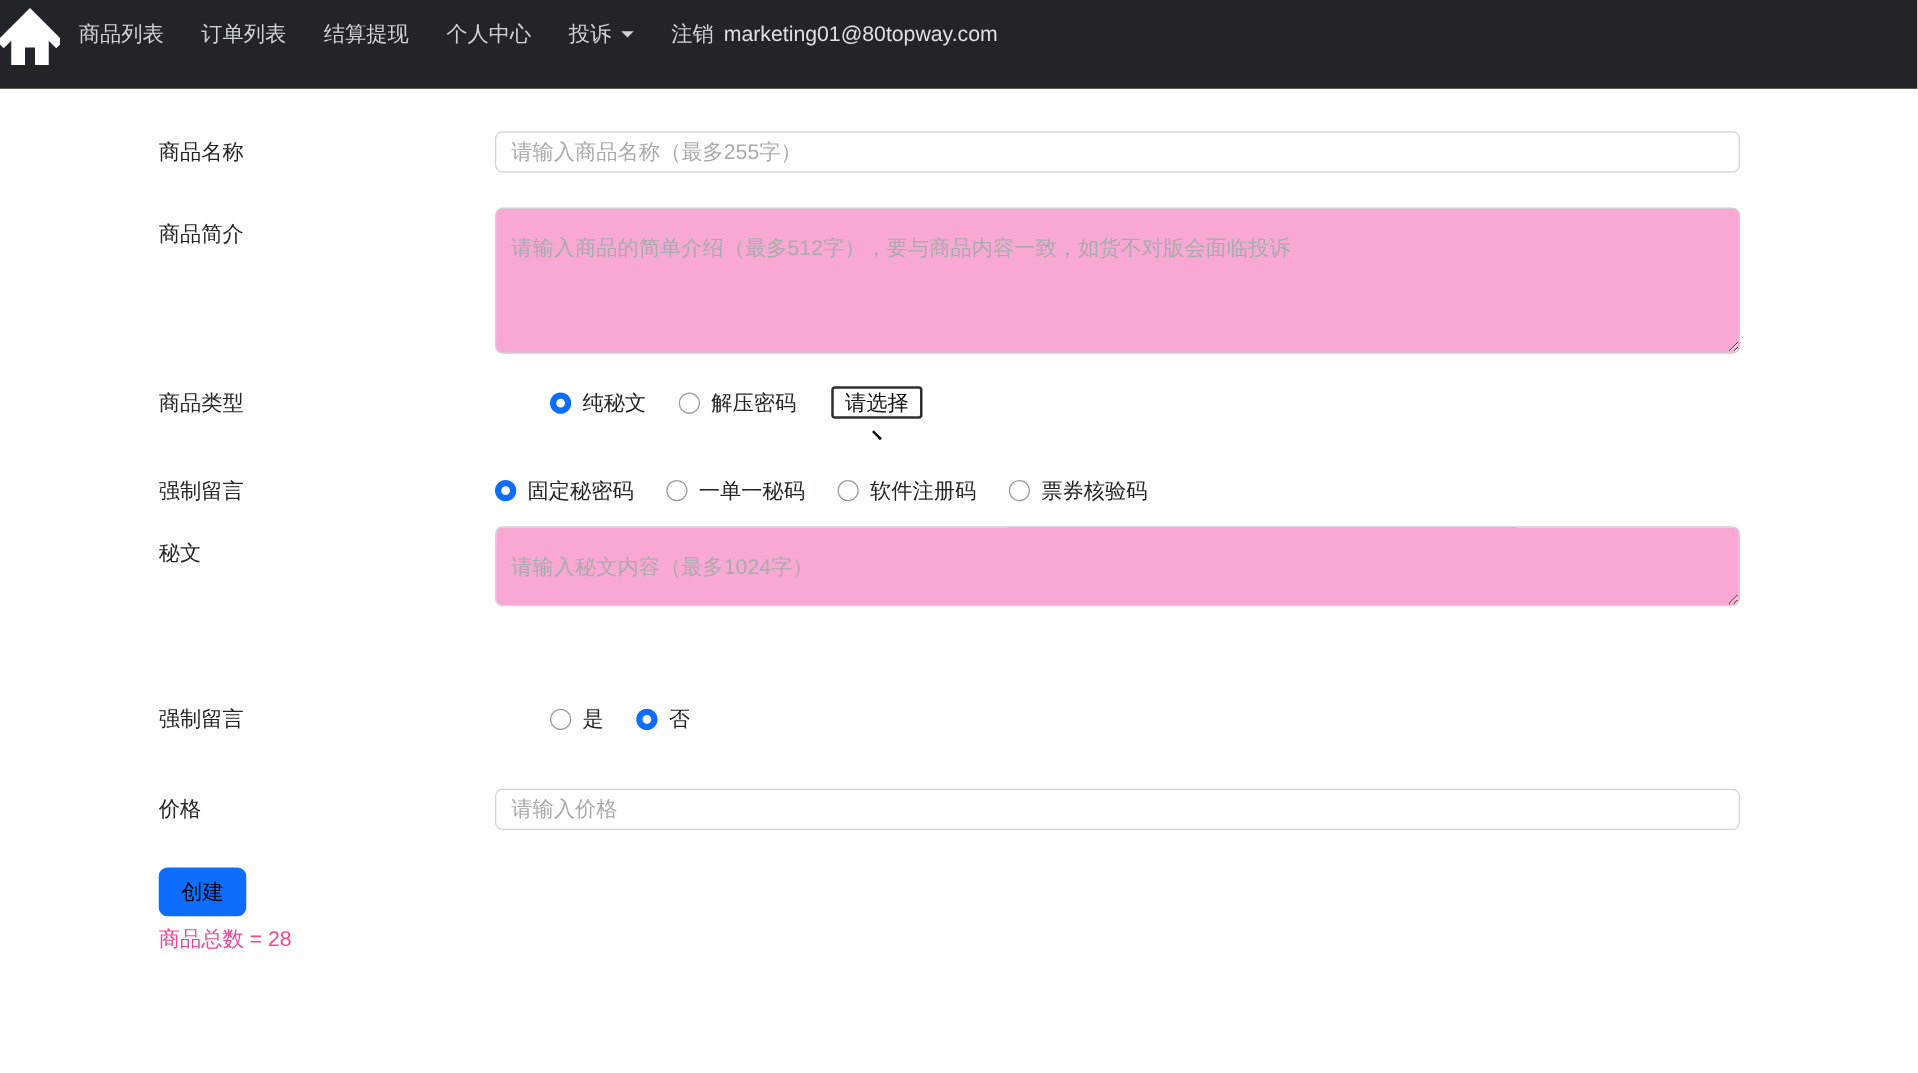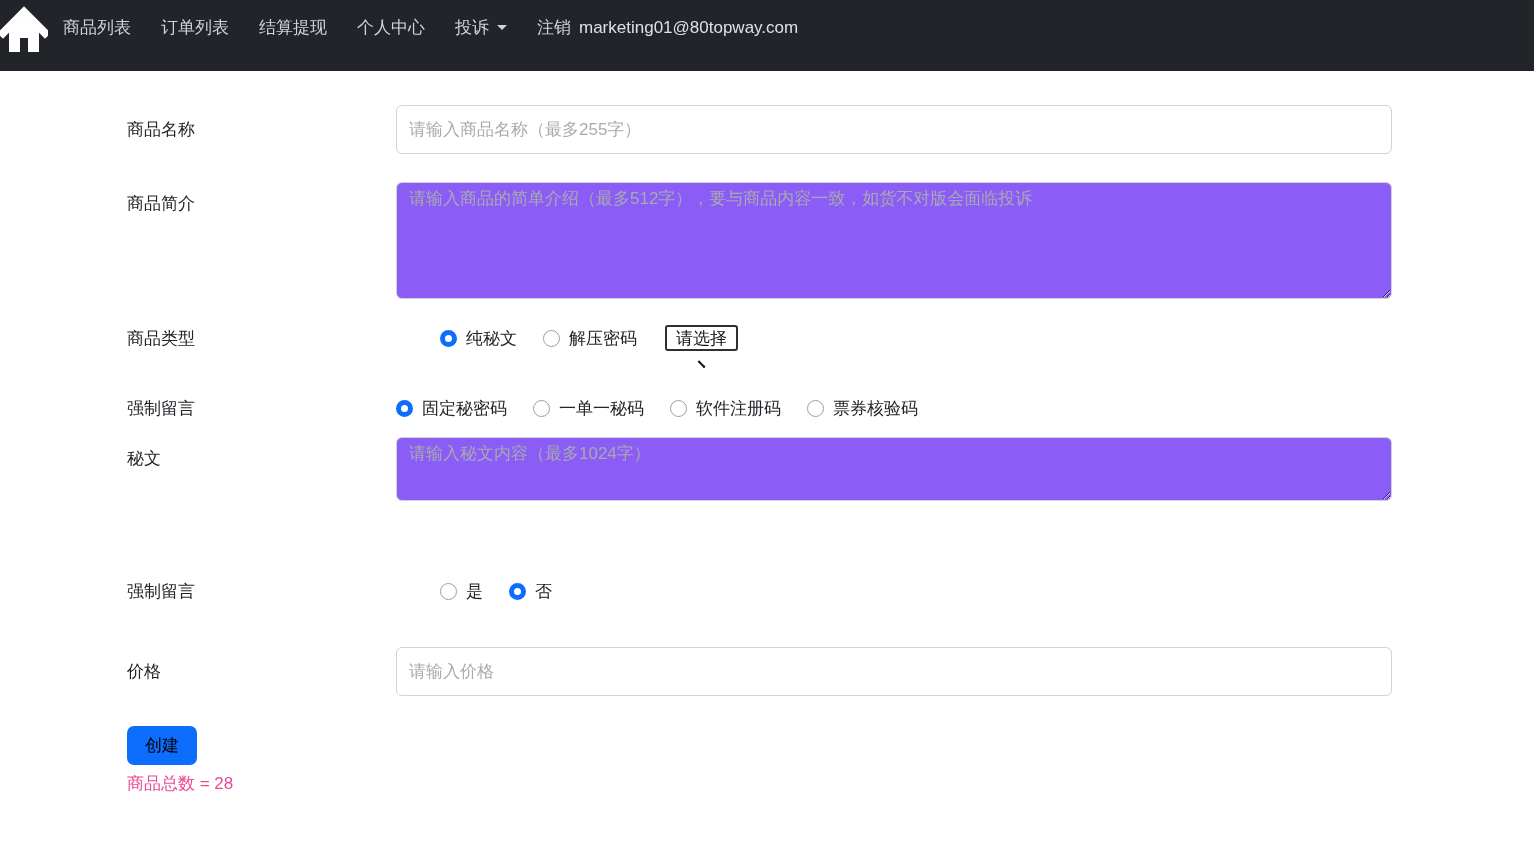--- a/index.html
+++ b/index.html
@@ -72,41 +72,41 @@
     width: 269px;
     flex: 0 0 269px;
     font-size: 17px;
     color: #212529;
   }
   .top-align .form-label { padding-top: 10px; }
   .control-col { flex: 1; min-width: 0; }
 
   .text-input {
     width: 100%;
-    height: 49px;
+    height: 33px;
     border: 1px solid #ced4da;
     border-radius: 6px;
     padding: 6px 12px;
     font-size: 17px;
     font-family: inherit;
     color: #212529;
     outline: none;
     background: #fff;
   }
   textarea.text-area {
     width: 100%;
     border: 1px solid #ced4da;
     border-radius: 6px;
-    padding: 4px 12px;
+    padding: 20px 12px;
     font-size: 17px;
     font-family: inherit;
     color: #212529;
     outline: none;
     resize: both;
-    background: #8b5cf6;
+    background: #f9a8d4;
     display: block;
   }
   .ta-large { height: 117px; }
   .ta-small { height: 64px; }
   ::placeholder { color: #a8abae; opacity: 1; }
 
   
   .radio-row-height { height: 28px; }
   .radio-group {
     display: flex;

